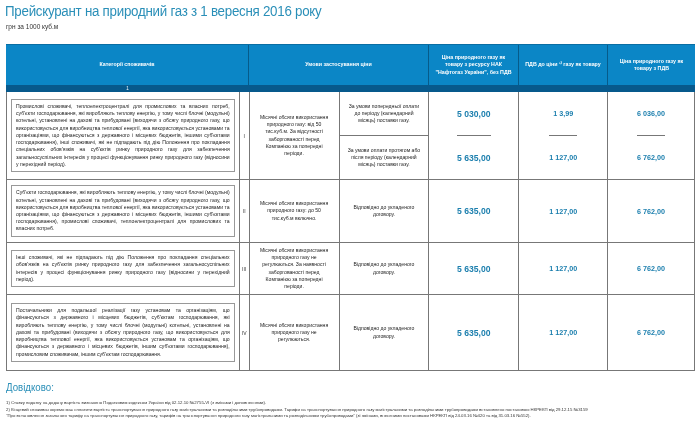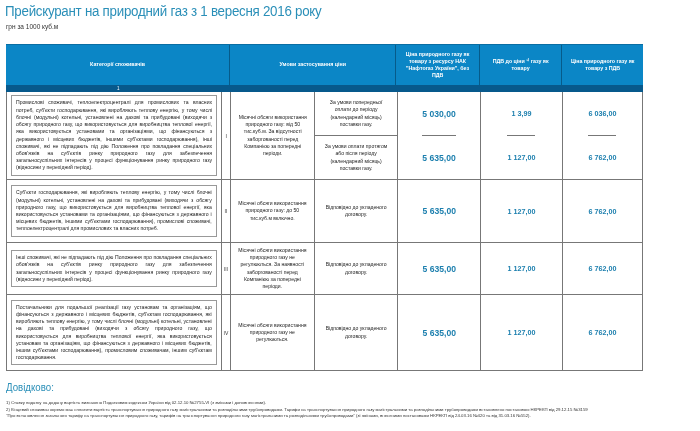--- a/index.html
+++ b/index.html
@@ -2,21 +2,21 @@
 <html><head>
 <meta charset="utf-8">
 <style>
   * { box-sizing: border-box; margin: 0; padding: 0; }
   html, body { width: 700px; height: 431px; background: #ffffff; overflow: hidden; }
   body { font-family: "Liberation Sans", sans-serif; color: #222; position: relative; }
 
   .title { position: absolute; left: 5px; top: 2px; font-family: "Liberation Sans", sans-serif; font-size: 15.5px; color: #2a8fb8; letter-spacing: -0.3px; transform: scaleX(0.86); transform-origin: left top; white-space: nowrap; }
   .subtitle { position: absolute; left: 6px; top: 23px; font-size: 6.5px; color: #333; }
 
-  .tbl { position: absolute; left: 6px; top: 44px; width: 637px; }
+  .tbl { position: absolute; left: 6px; top: 44px; width: 689px; }
   .thead { display: flex; height: 41px; background: #0b86c6; color: #fff; font-size: 5.3px; font-weight: bold; border-top: 1px solid #0a6ea3; }
   .thead > div { display: flex; align-items: center; justify-content: center; text-align: center; padding: 0 4px; line-height: 1.35; border-right: 1px solid #065b8a; }
   .thead > div:last-child { border-right: none; }
   .numrow { display: flex; height: 7px; background: #07598c; color: #fff; font-size: 4.5px; }
   .numrow > div { display: flex; align-items: center; justify-content: center; }
 
   .c-cat { width: 233px; }
   .c-roman { width: 10px; }
   .c-cond1 { width: 90px; }
   .c-cond2 { width: 90px; }

